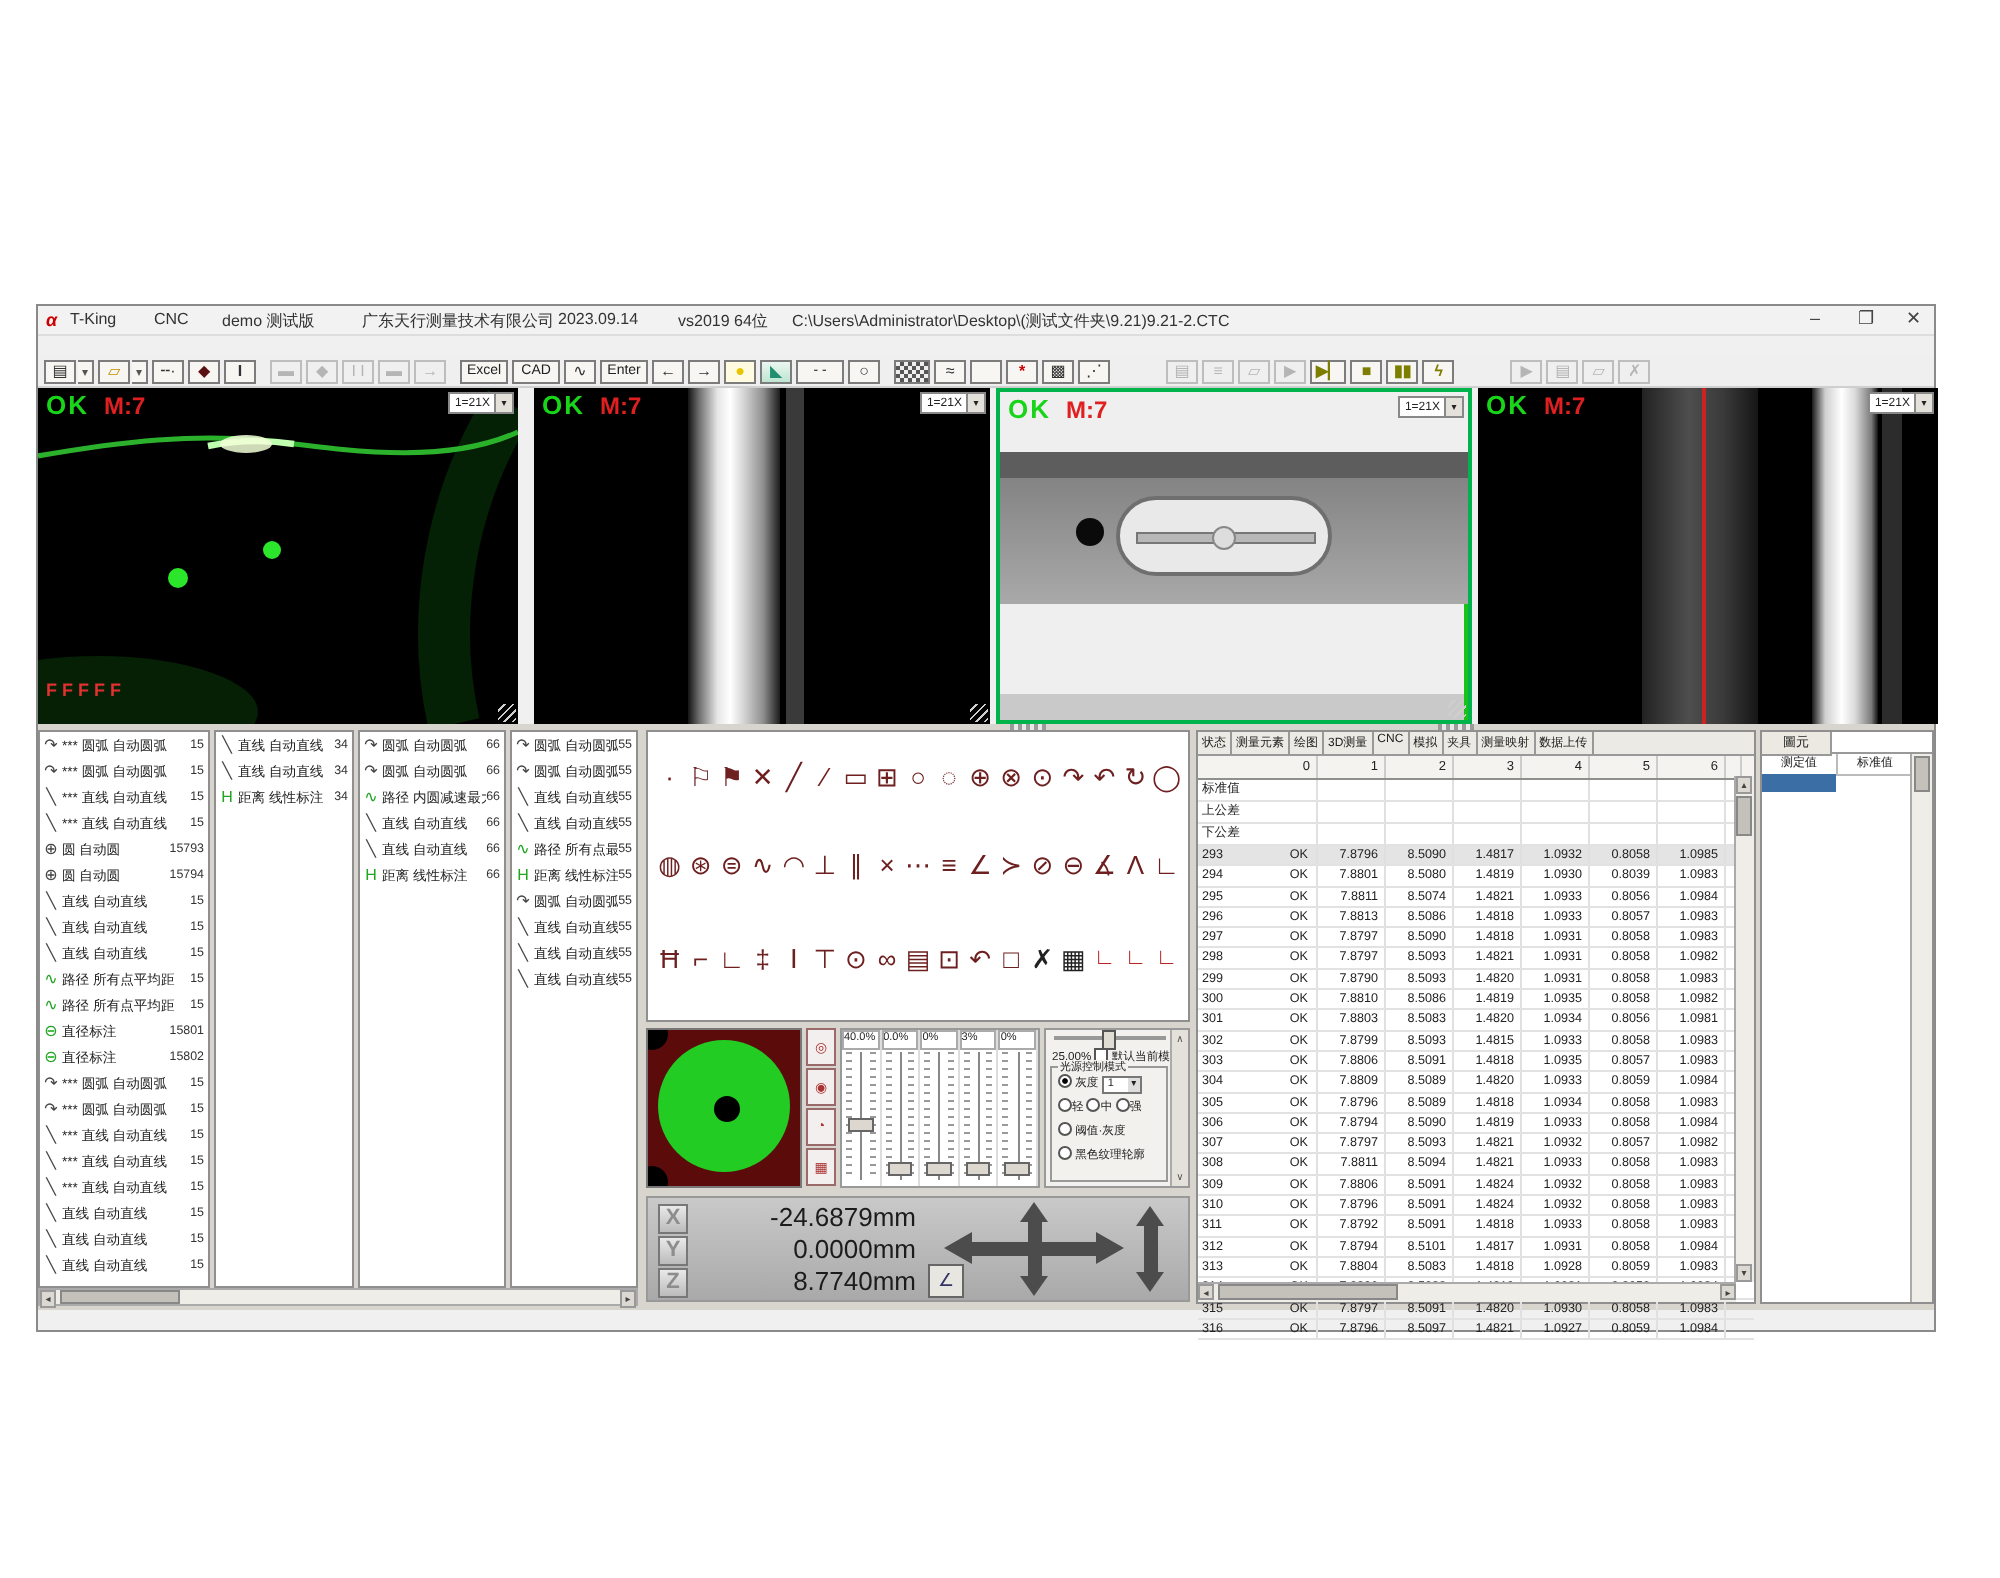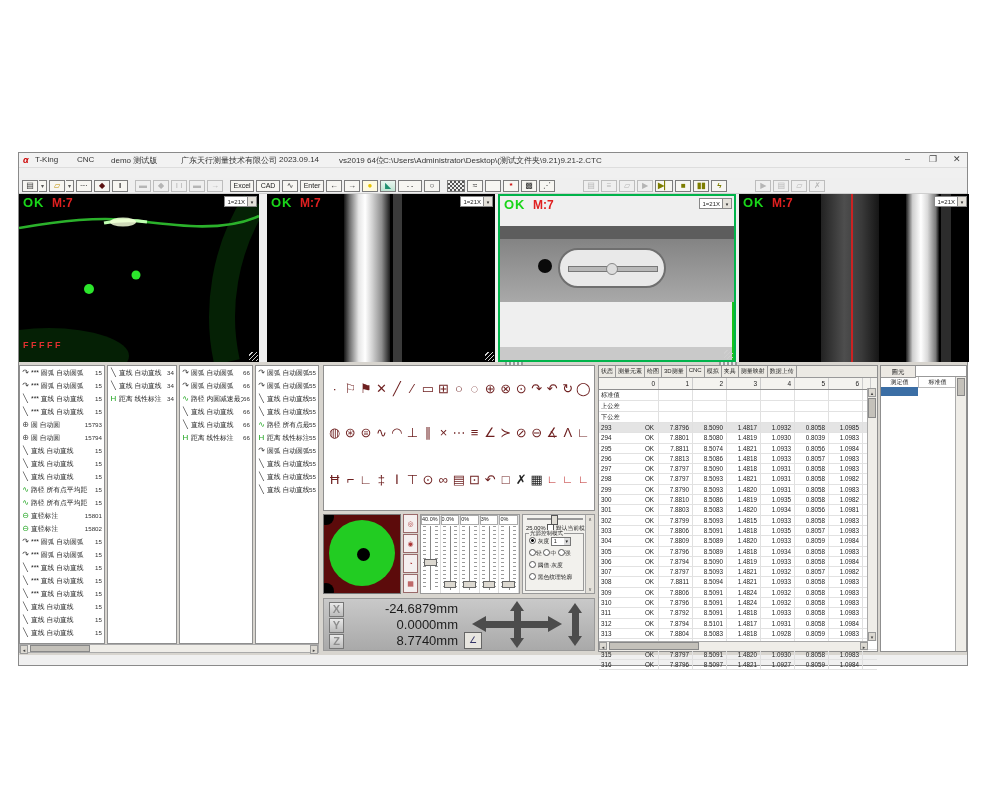--- a/index.html
+++ b/index.html
@@ -128,21 +128,21 @@
   <div class="app">
 
     <div class="abs titlebar">
       <span class="logo" style="left:4px">α</span>
       <span style="left:16px">T-King</span>
       <span style="left:58px">CNC</span>
       <span style="left:92px">demo 测试版</span>
       <span style="left:162px">广东天行测量技术有限公司</span>
       <span style="left:260px">2023.09.14</span>
       <span style="left:320px">vs2019 64位</span>
-      <span style="left:364px">C:\Users\Administrator\Desktop\(测试文件夹\9.21)9.21-2.CTC</span>
+      <span style="left:377px">C:\Users\Administrator\Desktop\(测试文件夹\9.21)9.21-2.CTC</span>
       <span class="winctl" style="left:886px">–</span>
       <span class="winctl" style="left:910px">❐</span>
       <span class="winctl" style="left:934px">✕</span>
     </div>
 
 
     <div class="abs toolbar" id="toolbar">
         <span class="tbtn">▤</span>
         <span class="tbtn tb-dd">▾</span>
         <span class="tbtn tb-gold">▱</span>

